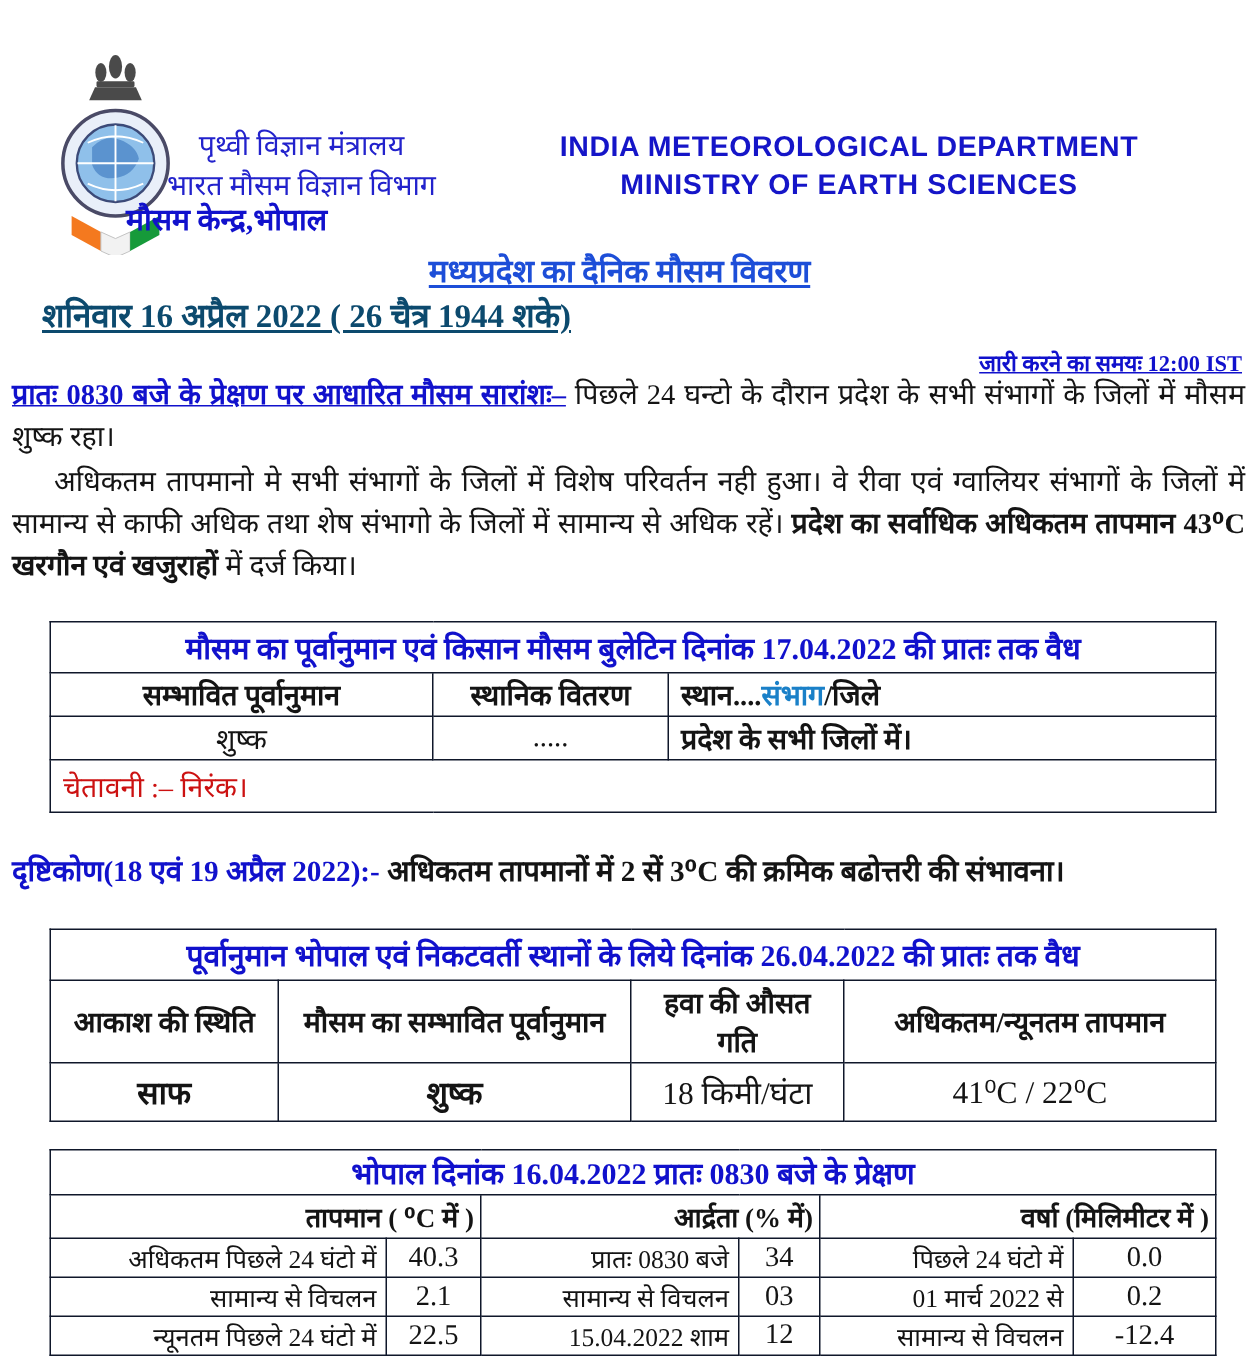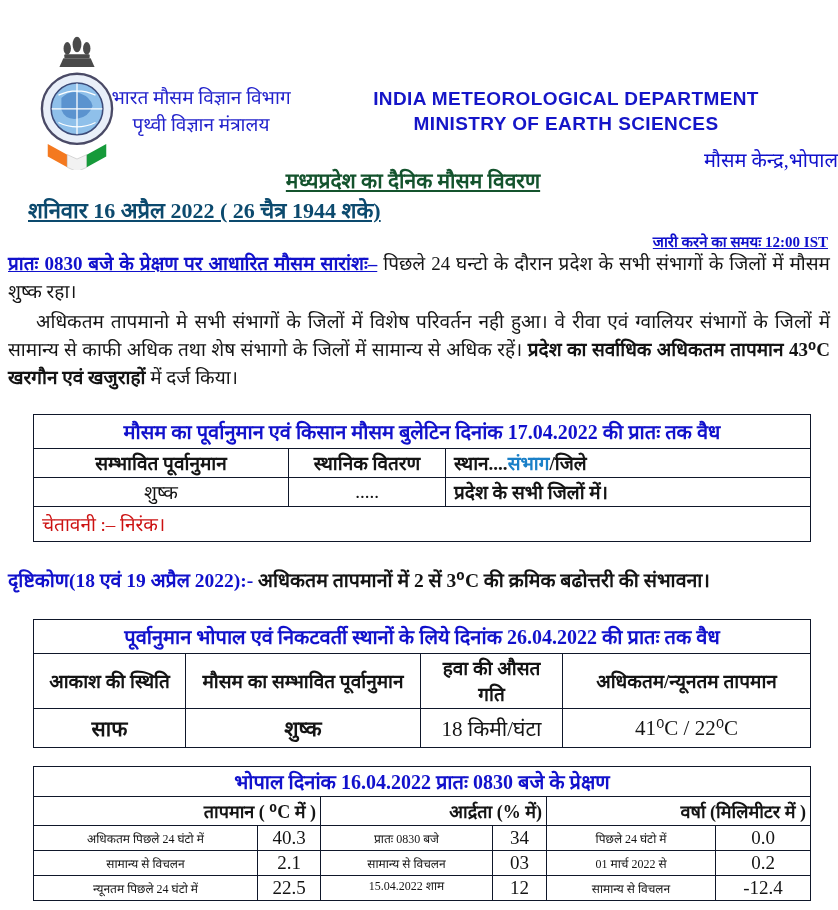--- a/index.html
+++ b/index.html
@@ -18,26 +18,26 @@
     position:absolute; left:108px; top:84px; width:186px;
     color:#2222cc; font-size:19px; line-height:27px; text-align:center;
   }
   .dept-en {
     position:absolute; left:338px; top:86px; width:456px;
     color:#1515c8; font-weight:bold; text-align:center;
     font-family:"Liberation Sans","DejaVu Sans",sans-serif;
     font-size:19px; line-height:25px; letter-spacing:.4px;
   }
   .centre-name {
-    position:absolute; left:0; right:0; top:146px; text-align:right;
-    padding-left:84px; color:#1111cc; font-weight:normal; font-size:20px;
+    position:absolute; left:0; right:0; top:132px; text-align:left;
+    padding-left:84px; color:#1111cc; font-weight:bold; font-size:20px;
   }
   .bulletin-title {
     position:absolute; left:0; right:12px; top:166px; text-align:center;
-    color:#14532d; font-weight:bold; font-size:21px; text-decoration:underline;
+    color:#1d4ed8; font-weight:bold; font-size:21px; text-decoration:underline;
   }
   .date-line {
     position:absolute; left:0; right:0; top:194px; text-align:left;
     padding-left:28px; color:#0c4a6e; font-weight:bold; font-size:22px; text-decoration:underline;
   }
   .issue-time {
     position:absolute; right:10px; top:231px;
     color:#1111cc; font-weight:bold; font-size:15px; text-decoration:underline;
   }
 
@@ -60,21 +60,21 @@
 
   .outlook-line { margin:24px 8px 0 8px; font-size:19.5px; }
   .outlook-label { color:#1111cc; font-weight:bold; }
   .outlook-text { color:#141414; font-weight:bold; }
 
   .tbl1 { margin-top:22px; }
   .tbl2 { margin-top:26px; }
   .tbl2 .val-row td { font-size:21px; padding:5px 8px; }
   .tbl3 { margin-top:18px; }
   .tbl3 td { padding:1px 6px; }
-  .tbl3 .lbl { font-size:12px; text-align:center; }
+  .tbl3 .lbl { font-size:17px; text-align:right; }
   .tbl3 .val { font-size:19px; text-align:center; }
   .tbl3 .group td { font-weight:bold; text-align:right; font-size:18px; padding:2px 4px; }
   .hum-date { vertical-align:top; }
   .v-top { vertical-align:top; }
 </style>
 </head>
 <body>
 
 <div class="page">
 
@@ -96,22 +96,22 @@
       <path d="M14 75 h52 M40 49 v52 M21 61 q19 -9 38 0 M21 89 q19 9 38 0" stroke="#ffffff" fill="none" stroke-width="1.3"></path>
 
       <g>
         <path d="M10 111 l20 11 v13 l-20 -11 z" fill="#f4791f"></path>
         <path d="M30 122 l10 4.5 10 -4.5 v13 l-10 4.5 -10 -4.5 z" fill="#f2f2f2" stroke="#bbb" stroke-width="0.6"></path>
         <path d="M50 122 l20 -11 v13 l-20 11 z" fill="#169a3a"></path>
       </g>
     </svg>
 
     <div class="dept-hi">
+      <div>पृथ्वी विज्ञान मंत्रालय</div>
       <div>भारत मौसम विज्ञान विभाग</div>
-      <div>पृथ्वी विज्ञान मंत्रालय</div>
     </div>
 
     <div class="dept-en">
       <div>INDIA METEOROLOGICAL DEPARTMENT</div>
       <div>MINISTRY OF EARTH SCIENCES</div>
     </div>
 
     <div class="centre-name">मौसम केन्द्र,भोपाल</div>
     <div class="bulletin-title">मध्यप्रदेश का दैनिक मौसम विवरण</div>
     <div class="date-line">शनिवार 16 अप्रैल 2022 ( 26 चैत्र 1944 शके)</div>

